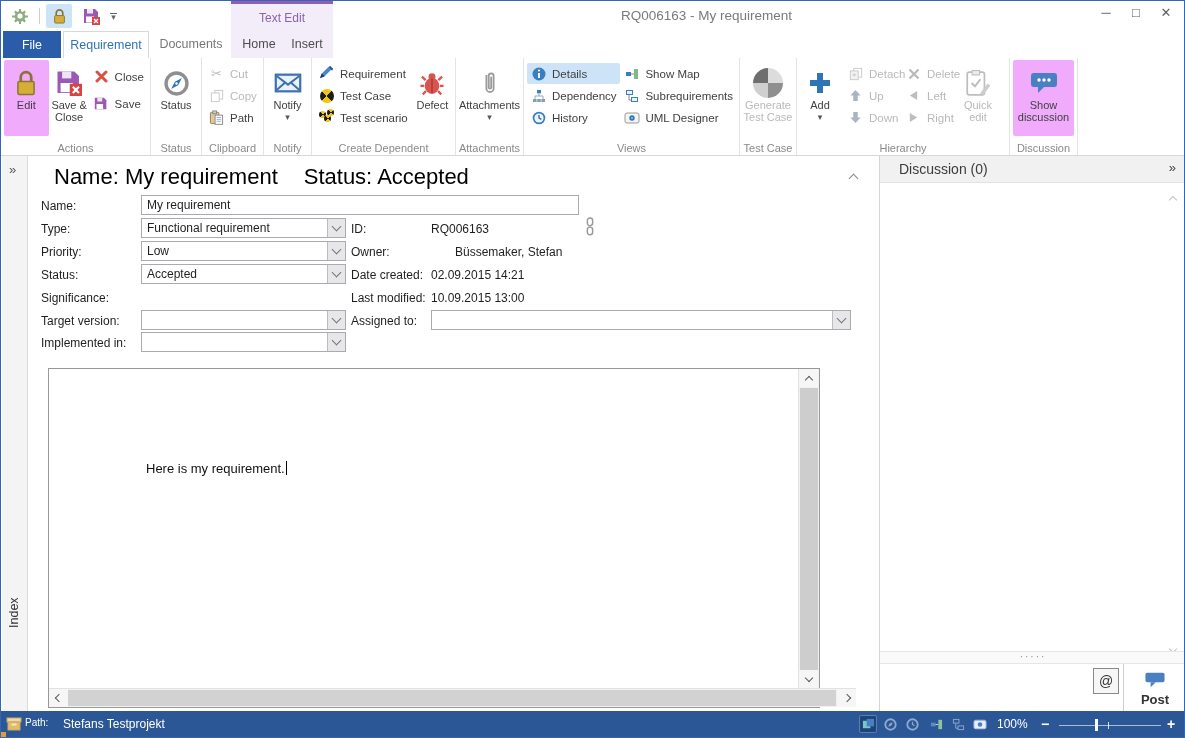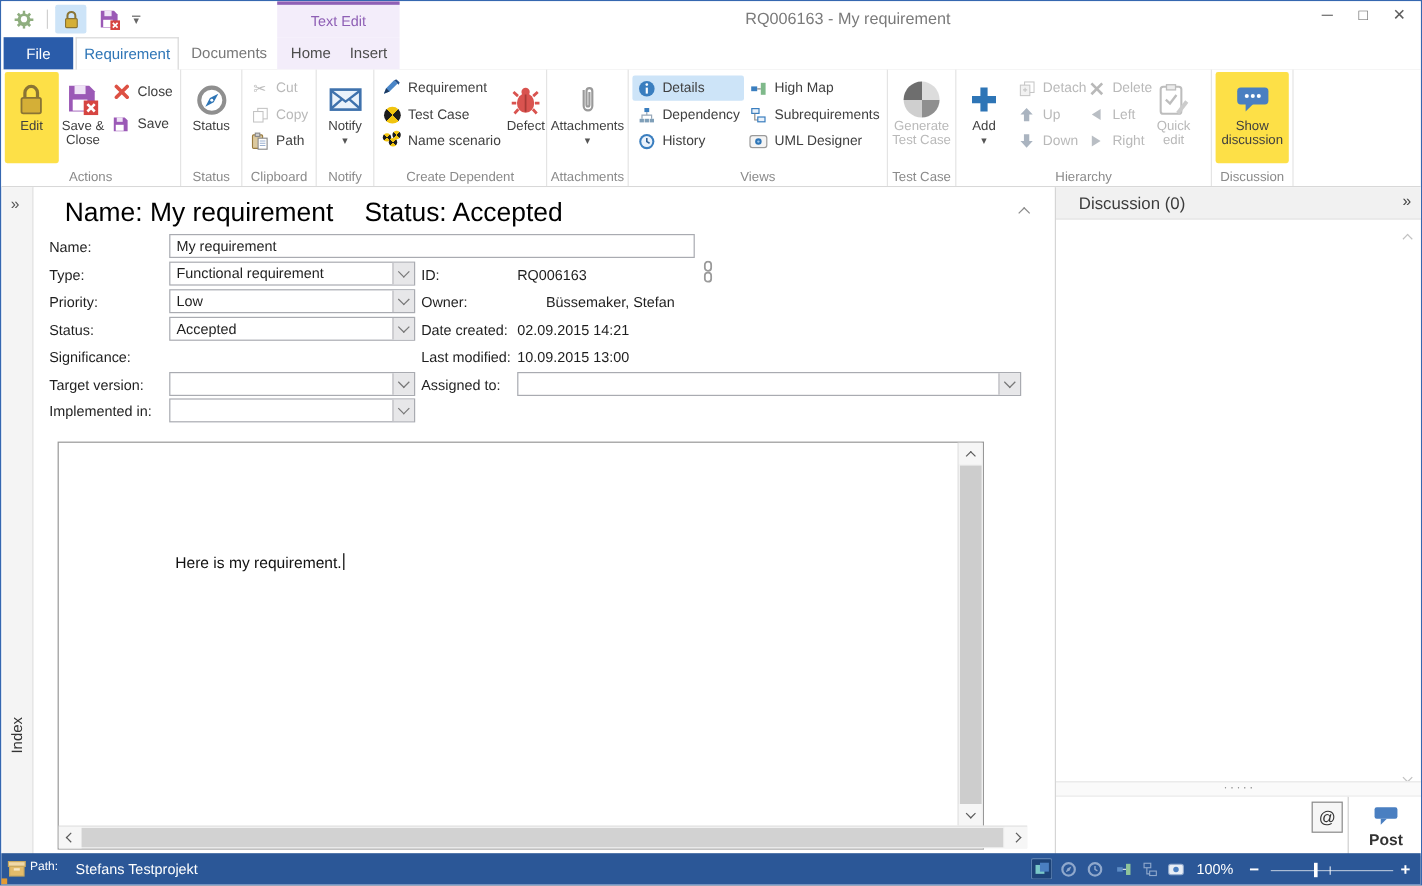--- a/index.html
+++ b/index.html
@@ -30,21 +30,21 @@
   .tab-home{left:238px;width:40px;color:#4d4d4d;}
   .tab-ins{left:284px;width:44px;color:#4d4d4d;}
   
   .ribbon{position:absolute;left:0;top:57px;right:0;height:98px;background:#fff;border-bottom:1px solid #d8d8d8;
           display:flex;box-sizing:border-box;}
   .rg{position:relative;height:97px;border-right:1px solid #e4e4e4;box-sizing:border-box;padding:2px 3px 14px;display:flex;align-items:flex-start;}
   .rg-label{position:absolute;bottom:1px;left:0;right:0;text-align:center;font-size:11px;color:#8a8a8a;white-space:nowrap;}
   .bb{display:flex;flex-direction:column;align-items:center;padding-top:7px;height:76px;box-sizing:border-box;
       text-align:center;font-size:11px;line-height:12px;color:#3f3f3f;border-radius:2px;}
   .bb .bb-ic{height:32px;display:flex;align-items:center;justify-content:center;}
-  .bb.hl{background:#fde047;}
+  .bb.hl{background:#f0abfc;}
   .bb.dis{color:#b9b9b9;}
   .caret{font-size:9px;color:#555;line-height:8px;margin-top:2px;}
   .col{display:flex;flex-direction:column;gap:1px;padding-top:3px;}
   .sb{display:flex;align-items:center;gap:5px;height:21px;padding:0 3px;font-size:11.5px;color:#3f3f3f;white-space:nowrap;border-radius:2px;}
   .sb.hl{background:#cde4f8;}
   .sb.dis{color:#b9b9b9;}
   .sb .sb-ic{width:17px;height:17px;display:flex;align-items:center;justify-content:center;flex:none;}
   
   .tc-circle{width:14px;height:14px;border-radius:50%;background:conic-gradient(from 45deg,#1c1c1c 0 25%,#f1c40f 0 50%,#1c1c1c 0 75%,#f1c40f 0);}
   .tc-mini{width:7px;height:7px;border-radius:50%;background:conic-gradient(from 45deg,#1c1c1c 0 25%,#f1c40f 0 50%,#1c1c1c 0 75%,#f1c40f 0);position:absolute;}
@@ -283,21 +283,21 @@
               <span class="tc-circle"></span>
             </span>
           <span>Test Case</span>
         </div>
         <div class="sb">
           <span class="sb-ic" style="position:relative">
             <span class="tc-mini" style="left:1px;top:2px"></span>
             <span class="tc-mini" style="left:6px;top:6px"></span>
             <span class="tc-mini" style="left:9px;top:0px"></span>
           </span>
-          <span>Name scenario</span>
+          <span>Test scenario</span>
         </div>
       </div>
       <div class="bb" style="width:44px;margin-left:2px">
         <span class="bb-ic">
           <svg width="26" height="26" viewBox="0 0 18 18">
               <circle cx="9" cy="4.6" r="2.4" fill="#d9534f"></circle>
               <ellipse cx="9" cy="11" rx="5" ry="5.6" fill="#d9534f"></ellipse>
               <path d="M4.6 7L2 4.6M13.4 7L16 4.6M3.6 11H1M14.4 11H17M4.8 14.6L2.6 17M13.2 14.6l2.2 2.4" stroke="#d9534f" stroke-width="1.6"></path>
               <path d="M9 6v10" stroke="#a83a36" stroke-width="1"></path>
             </svg>
@@ -357,21 +357,21 @@
       </div>
       <div class="col">
         <div class="sb">
           <span class="sb-ic">
             <svg width="14" height="14" viewBox="0 0 14 14">
                 <rect x="1" y="5" width="5" height="4" fill="#3a7ebf"></rect>
                 <path d="M6 7h3" stroke="#888"></path>
                 <rect x="9" y="2" width="4" height="10" fill="#7fb98a"></rect>
               </svg>
           </span>
-          <span>High Map</span>
+          <span>Show Map</span>
         </div>
         <div class="sb">
           <span class="sb-ic">
             <svg width="14" height="14" viewBox="0 0 14 14">
                 <rect x="1.5" y="1.5" width="6" height="4" fill="#eaf2fb" stroke="#3a7ebf"></rect>
                 <path d="M4 5.5V11h2.5" stroke="#8a8a8a" fill="none"></path>
                 <rect x="6.5" y="8.5" width="6" height="4" fill="#eaf2fb" stroke="#3a7ebf"></rect>
               </svg>
           </span>
           <span>Subrequirements</span>

